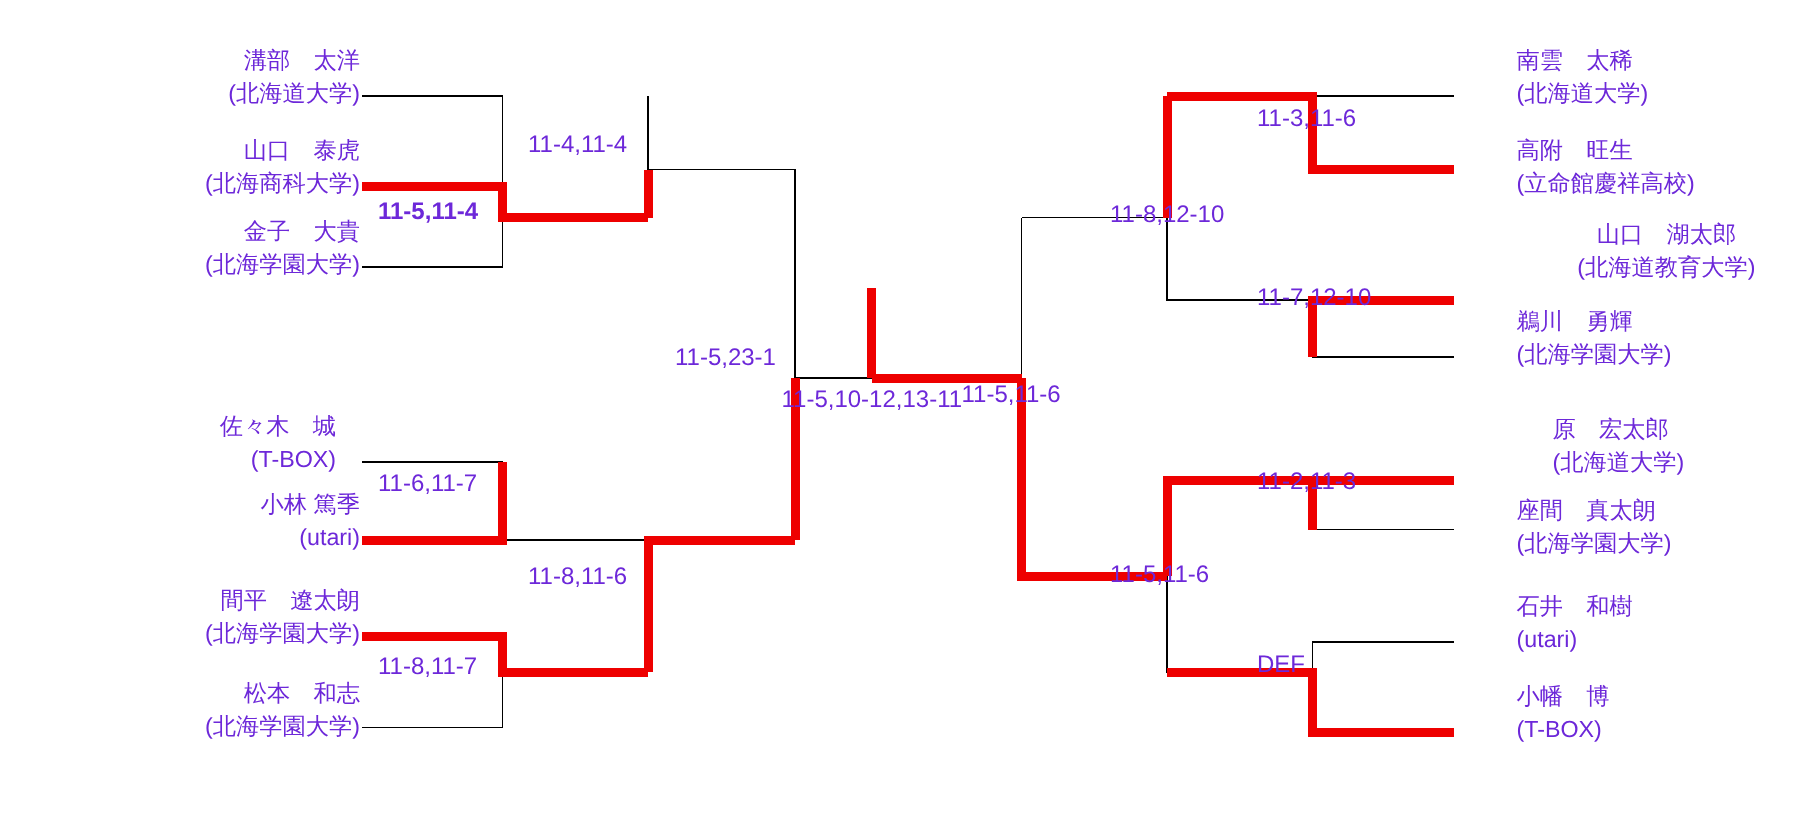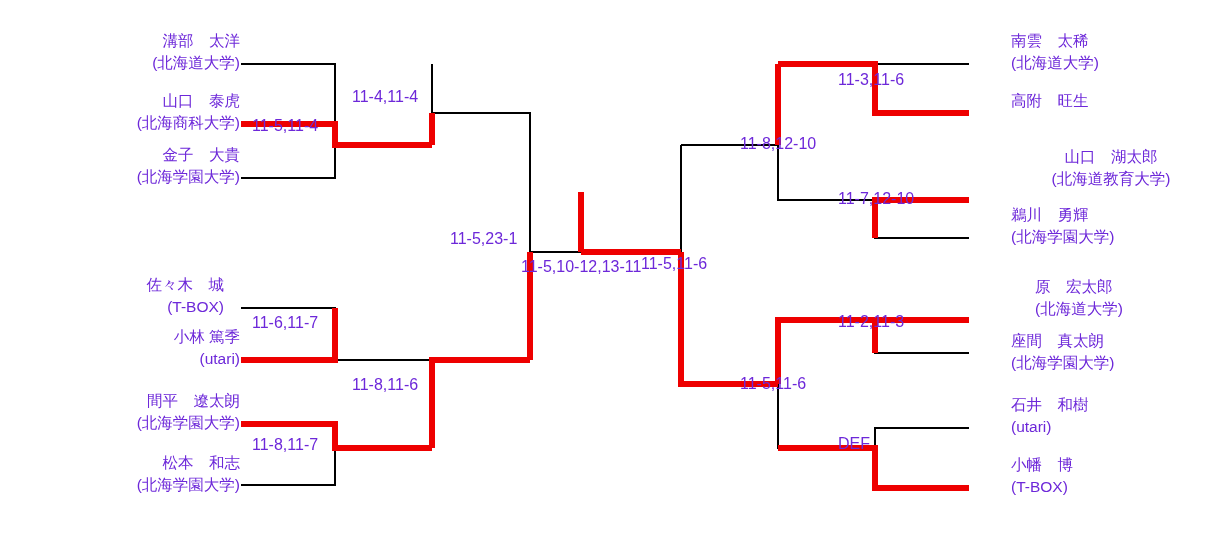--- a/index.html
+++ b/index.html
@@ -143,20 +143,21 @@
     <span class="nm">松本　和志</span>
     <span class="af">(北海学園大学)</span>
   </div>
 
   <div class="lbl player p-right" style="left:975px; top:30px; width:200px;">
     <span class="nm">南雲　太稀</span>
     <span class="af">(北海道大学)</span>
   </div>
   <div class="lbl player p-right" style="left:975px; top:90px; width:200px;">
     <span class="nm">高附　旺生</span>
+    <span class="af">(立命館慶祥高校)</span>
   </div>
   <div class="lbl player p-right" style="left:975px; top:146px; width:200px;text-align:center;">
     <span class="nm">山口　湖太郎</span>
     <span class="af">(北海道教育大学)</span>
   </div>
   <div class="lbl player p-right" style="left:975px; top:204px; width:200px;">
     <span class="nm">鵜川　勇輝</span>
     <span class="af">(北海学園大学)</span>
   </div>
   <div class="lbl player p-right" style="left:999px; top:276px; width:200px;">
@@ -169,21 +170,21 @@
   </div>
   <div class="lbl player p-right" style="left:975px; top:394px; width:200px;">
     <span class="nm">石井　和樹</span>
     <span class="af">(utari)</span>
   </div>
   <div class="lbl player p-right" style="left:975px; top:454px; width:200px;">
     <span class="nm">小幡　博</span>
     <span class="af">(T-BOX)</span>
   </div>
 
-  <div class="lbl score" style="left:252px; top:117px;">11-5,11-4</div>
+  <div class="lbl score" style="left:252px; top:133px;font-weight:bold;">11-5,11-4</div>
   <div class="lbl score" style="left:352px; top:88px;">11-4,11-4</div>
   <div class="lbl score" style="left:252px; top:314px;">11-6,11-7</div>
   <div class="lbl score" style="left:252px; top:436px;">11-8,11-7</div>
   <div class="lbl score" style="left:352px; top:376px;">11-8,11-6</div>
   <div class="lbl score" style="left:450px; top:230px;">11-5,23-1</div>
 
   <div class="lbl score" style="left:838px; top:71px;">11-3,11-6</div>
   <div class="lbl score" style="left:838px; top:190px;">11-7,12-10</div>
   <div class="lbl score" style="left:740px; top:135px;">11-8,12-10</div>
   <div class="lbl score" style="left:838px; top:313px;">11-2,11-3</div>

